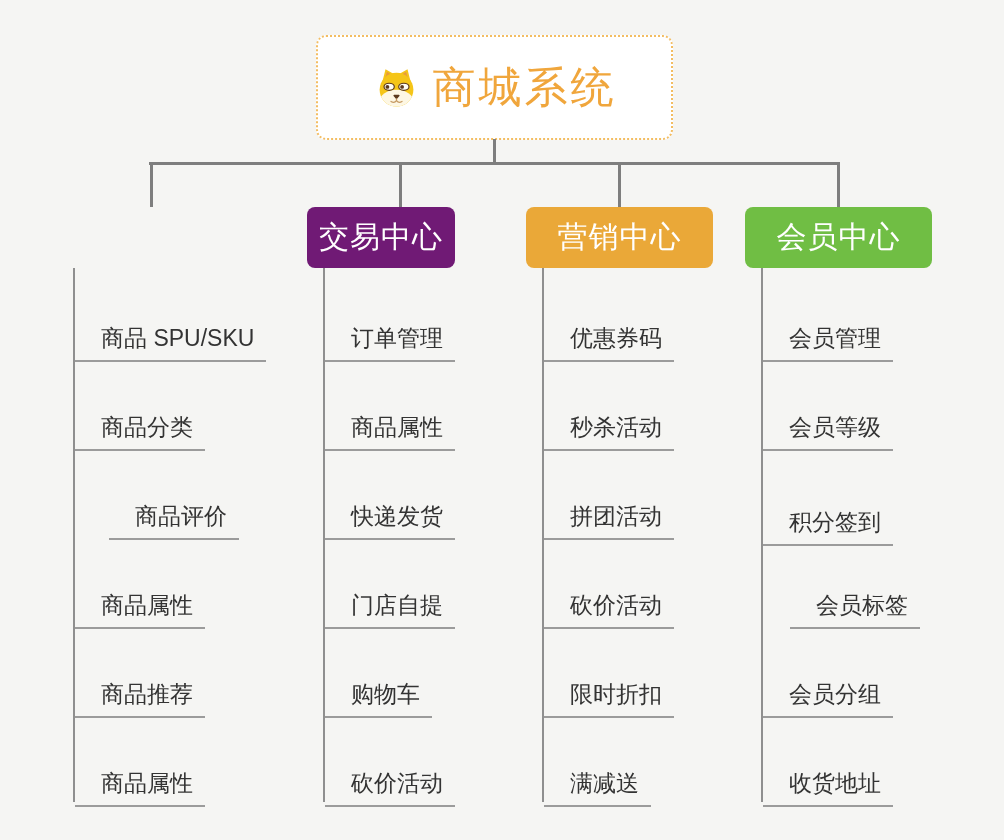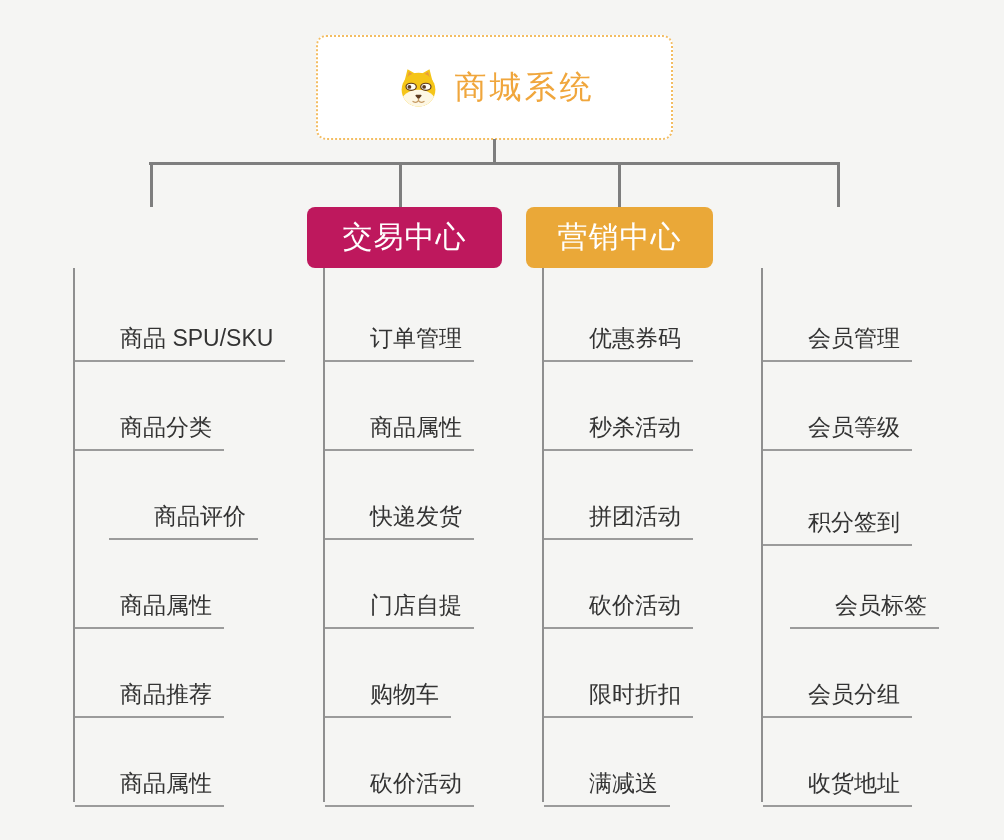--- a/index.html
+++ b/index.html
@@ -16,21 +16,21 @@
     left:316px;top:35px;
     width:357px;height:105px;
     background:#ffffff;
     border:2px dotted #f3bd62;
     border-radius:10px;
     box-sizing:border-box;
     display:flex;align-items:center;justify-content:center;
     gap:13px;
   }
   .root-title{
-    font-size:32px;
+    font-size:43px;
     letter-spacing:3px;
     color:#f0a63c;
     white-space:nowrap;
   }
   
   .line{position:absolute;background:#7e7e7e;}
   
   .branch-box{
     position:absolute;
     top:207px;height:61px;
@@ -45,21 +45,21 @@
   .leaf-col{
     position:absolute;
     top:268px;height:534px;
     border-left:2px solid #8f8f8f;
   }
   .leaf-item{
     position:absolute;
     left:0;
     height:42px;
     display:flex;align-items:flex-end;
-    padding:0 12px 6px 45px;
+    padding:0 12px 6px 26px;
     border-bottom:2px solid #9b9b9b;
     font-size:23px;
     color:#333333;
     white-space:nowrap;
   }
 </style>
 </head>
 <body>
 
 <div id="canvas">
@@ -107,21 +107,21 @@
         <span>商品属性</span>
       </div>
       <div class="leaf-item" style="top: 400px;">
         <span>商品推荐</span>
       </div>
       <div class="leaf-item" style="top: 489px;">
         <span>商品属性</span>
       </div>
     </div>
     <div class="line" style="left: 399px; top: 162px; width: 3px; height: 45px;"></div>
-    <div class="branch-box" style="left: 307px; width: 195px; background: #be185d;">
+    <div class="branch-box" style="left: 307px; width: 148px; background: #701a75;">
       <span>交易中心</span>
     </div>
     <div class="leaf-col" style="left: 323px;">
       <div class="leaf-item" style="top: 44px;">
         <span>订单管理</span>
       </div>
       <div class="leaf-item" style="top: 133px;">
         <span>商品属性</span>
       </div>
       <div class="leaf-item" style="top: 222px;">
@@ -155,20 +155,23 @@
         <span>砍价活动</span>
       </div>
       <div class="leaf-item" style="top: 400px;">
         <span>限时折扣</span>
       </div>
       <div class="leaf-item" style="top: 489px;">
         <span>满减送</span>
       </div>
     </div>
     <div class="line" style="left: 837px; top: 162px; width: 3px; height: 45px;"></div>
+    <div class="branch-box" style="left: 745px; width: 187px; background: rgb(112, 190, 68);">
+      <span>会员中心</span>
+    </div>
     <div class="leaf-col" style="left: 761px;">
       <div class="leaf-item" style="top: 44px;">
         <span>会员管理</span>
       </div>
       <div class="leaf-item" style="top: 133px;">
         <span>会员等级</span>
       </div>
       <div class="leaf-item" style="top: 228px;">
         <span>积分签到</span>
       </div>

